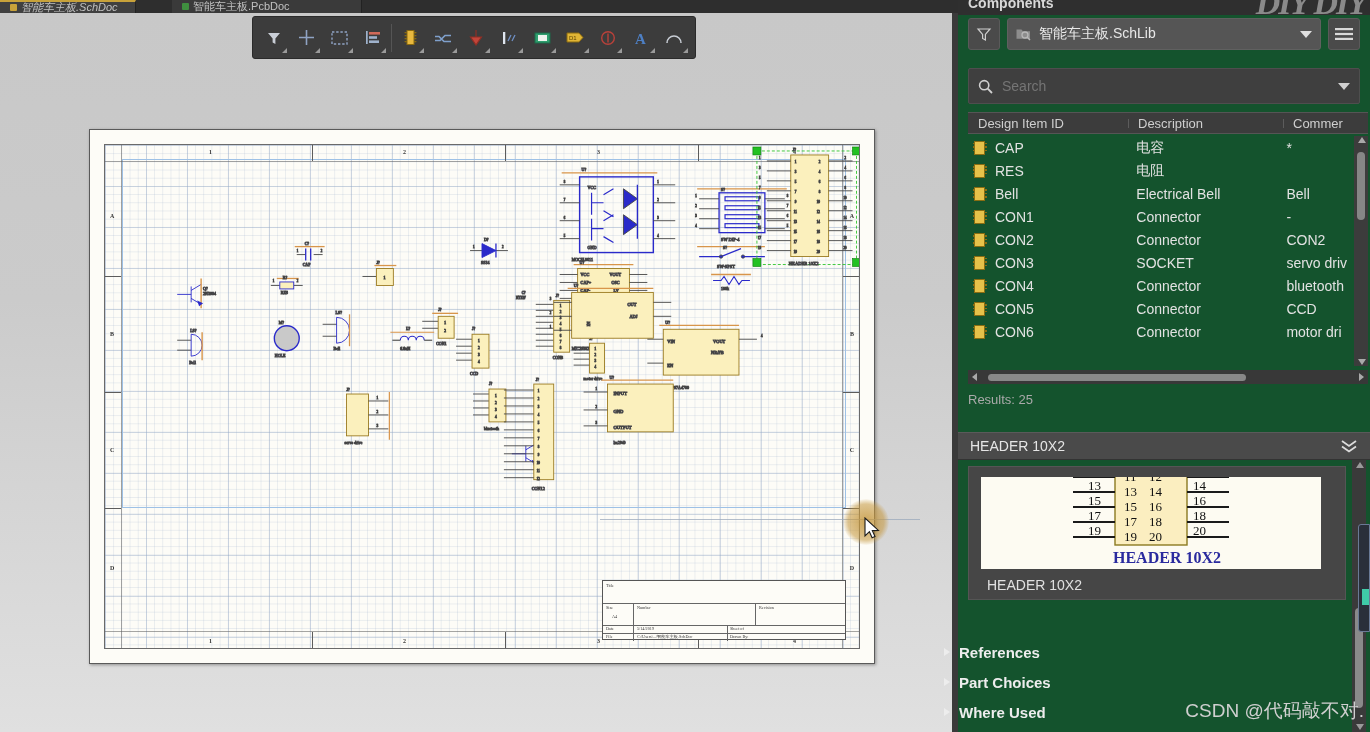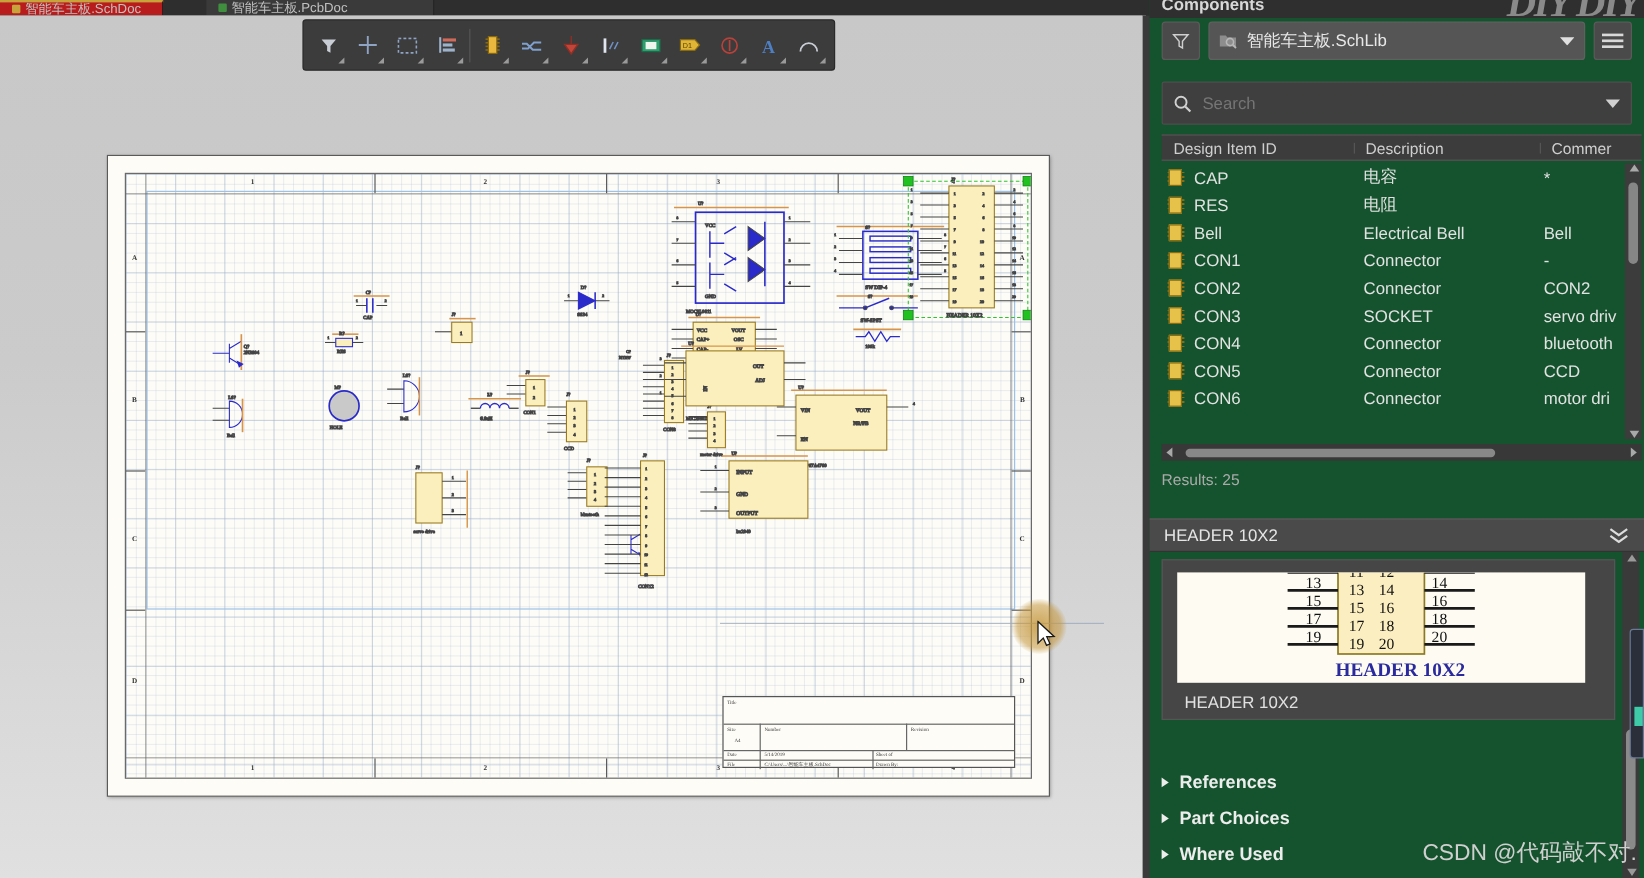--- a/index.html
+++ b/index.html
@@ -7,21 +7,21 @@
     font-family:"Liberation Sans", sans-serif; }
 
   #root { position:relative; width:1370px; height:732px; }
 
   
   .tabstrip { position:absolute; left:0; top:0; width:960px; height:13px;
     background:#2e2e2e; display:flex; align-items:center; overflow:hidden; }
   .tab { height:13px; display:flex; align-items:center; gap:4px; padding:0 10px;
     font-size:11px; color:#c0c0c0; white-space:nowrap; overflow:hidden;
     border-right:1px solid #222; }
-  .tab.t1 { background:#b91c1c; width:136px; border-top:2px solid #c8a23a; }
+  .tab.t1 { background:#404040; width:136px; border-top:2px solid #c8a23a;font-style:italic; }
   .tab.t2 { background:#3a3a3a; width:190px;margin-left:36px; }
   .tdot { width:7px; height:7px; border-radius:1px; flex:none; }
   .tdot.y { background:#c8a23a; }
   .tdot.g { background:#3f8f3f; }
 
   
   .editor { position:absolute; left:0; top:13px; width:955px; height:719px;
     background:#c9c9c9; border-right:3px solid #3a3a3a; }
   .editor-bg { position:absolute; inset:0; background:
       linear-gradient(180deg,#c8c8c8 0%,#cbcbcb 40%,#e0e0e0 100%); }
@@ -123,21 +123,21 @@
     background:#4a4a4a; border-top:1px solid #5a5a5a; border-bottom:1px solid #333;
     display:flex; align-items:center; padding:0 12px; color:#e5e5e5; font-size:14px; }
   .chev2 { margin-left:auto; }
 
   .prevbody { position:absolute; left:968px; top:466px; width:378px; height:134px;
     background:#464646; border:1px solid #555; }
   .prevcanvas { position:absolute; left:12px; top:10px; width:340px; height:92px;
     background:#fdfbf2; overflow:hidden; }
   .prevcap { position:absolute; left:18px; top:110px; color:#e0e0e0; font-size:14px; }
 
-  .acc { position:absolute; left:968px; top:0; width:380px; height:28px;
+  .acc { position:absolute; left:944px; top:0; width:380px; height:28px;
     display:flex; align-items:center; gap:9px; color:#ededed; font-size:15px;
     font-weight:bold; }
   .tri { width:0;height:0; border-left:6px solid #ededed;
     border-top:4px solid transparent; border-bottom:4px solid transparent; }
 
   .watermark { position:absolute; right:6px; bottom:8px; color:#cfcfcf; font-size:19px;
     white-space:nowrap; }
 
   .edge-el { position:absolute; right:0; top:524px; width:12px; height:108px;
     background:#2a2f3a; border:1px solid #6a7a96; border-radius:3px 0 0 3px; }

